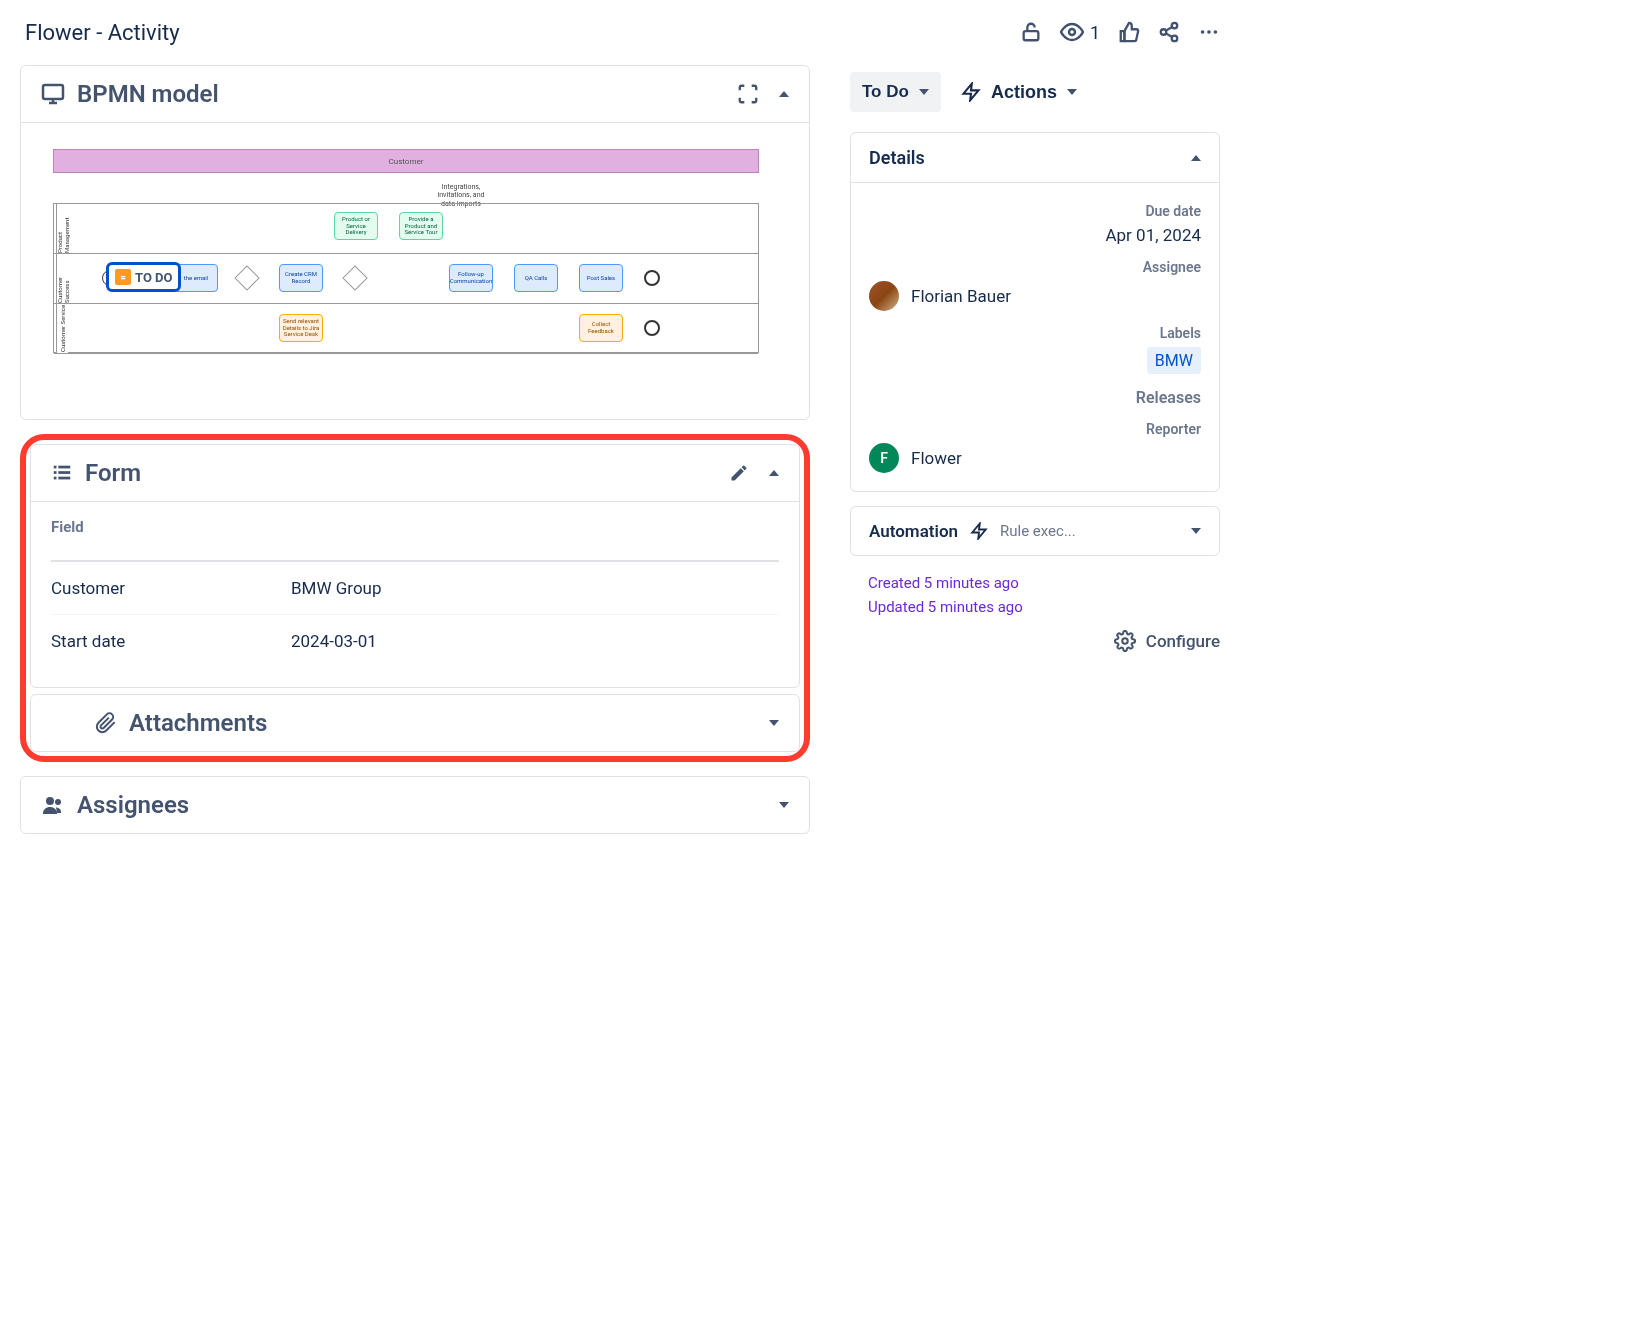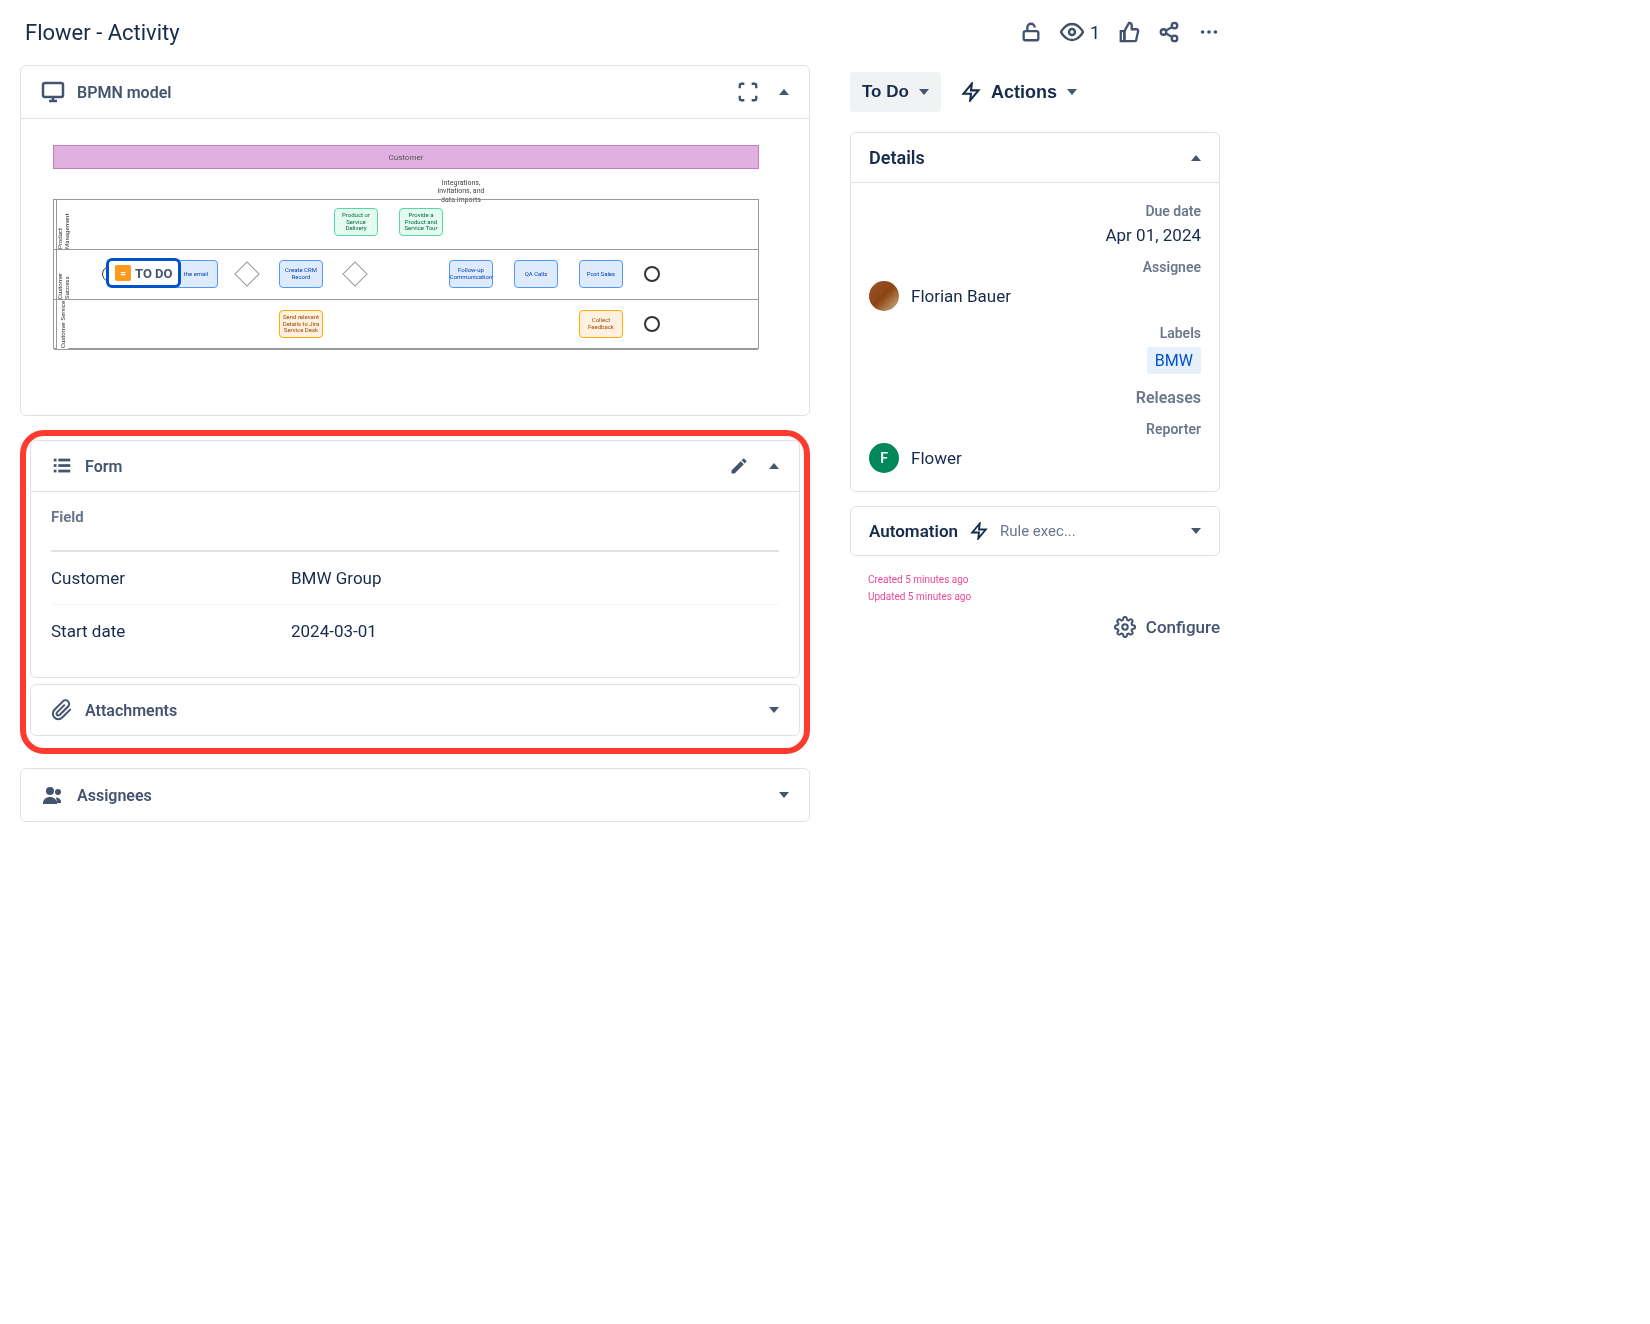--- a/index.html
+++ b/index.html
@@ -83,21 +83,21 @@
       margin-bottom: 14px;
     }
     .panel-header {
       display: flex;
       align-items: center;
       padding: 14px 20px;
       gap: 12px;
       cursor: pointer;
     }
     .panel-title {
-      font-size: 16px;
+      font-size: 24px;
       font-weight: 600;
       color: #44546F;
       flex: 1;
     }
     .panel-header-actions {
       display: flex;
       align-items: center;
       gap: 20px;
     }
     .panel-body {
@@ -227,21 +227,22 @@
     .highlight-box {
       border: 6px solid #FF3B30;
       border-radius: 24px;
       padding: 4px;
       margin-bottom: 14px;
     }
     .highlight-box .panel {
       margin-bottom: 6px;
     }
     .highlight-box .panel:last-child {
-      margin-bottom: 8px;
+      margin-bottom: 0;
+      padding-left: 44px;
     }
     .form-table {
       width: 100%;
     }
     .form-table-header {
       font-size: 15px;
       font-weight: 700;
       color: #6B778C;
       padding-bottom: 24px;
       border-bottom: 2px solid #DFE1E6;
@@ -339,22 +340,22 @@
     }
     .automation-sub {
       color: #6B778C;
       font-size: 15px;
       flex: 1;
       white-space: nowrap;
       overflow: hidden;
       text-overflow: ellipsis;
     }
     .meta-line {
-      font-size: 10px;
-      color: #ec4899;
+      font-size: 15px;
+      color: #6d28d9;
       margin-bottom: 6px;
       padding-left: 18px;
     }
     .configure-row {
       display: flex;
       align-items: center;
       gap: 10px;
       padding-left: 14px;
       margin-top: 14px;
       cursor: pointer;

